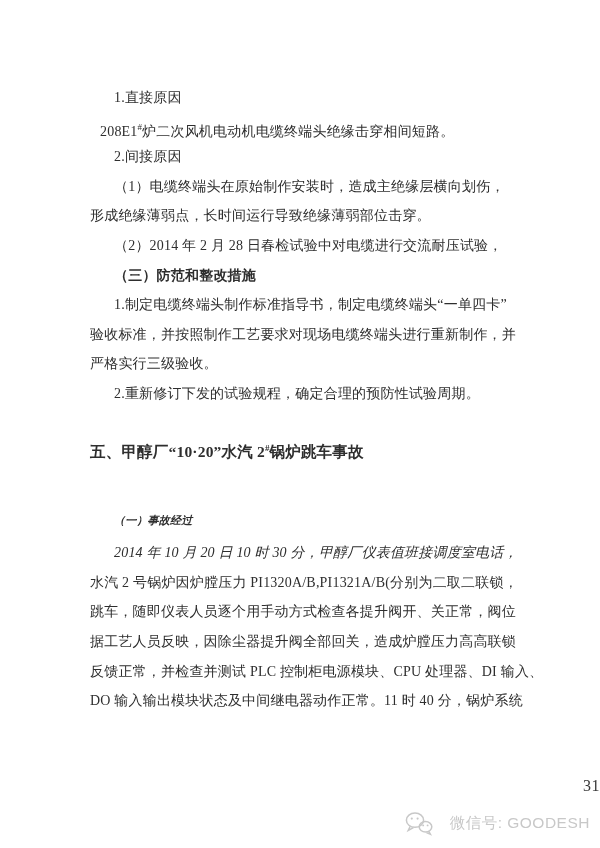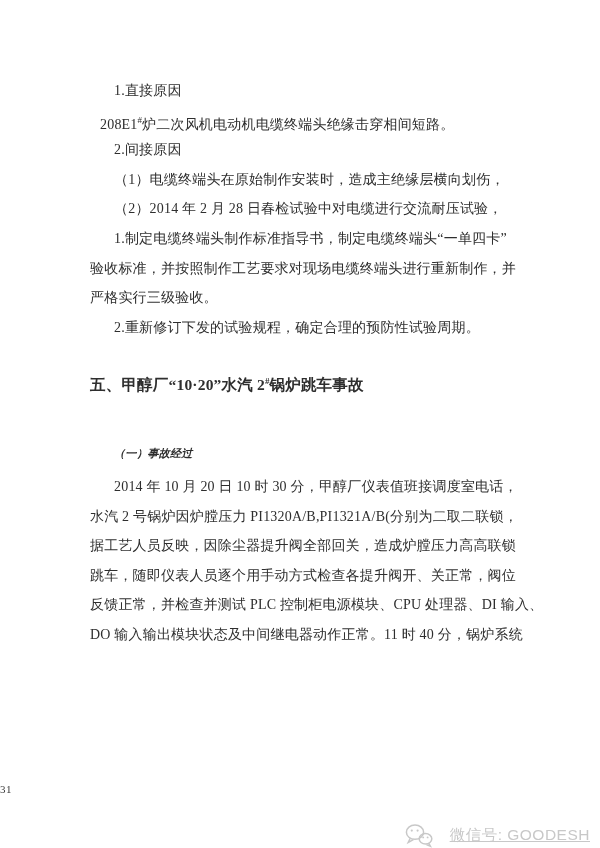--- a/index.html
+++ b/index.html
@@ -11,20 +11,21 @@
     position: relative;
     width: 600px;
     height: 848px;
     background: #ffffff;
     overflow: hidden;
     font-family: "Liberation Serif", "DejaVu Serif", serif;
     color: #2e2e2e;
   }
   .content {
     padding: 76px 88px 0 90px;
+    margin-top: 7px;
   }
   .line {
     font-size: 14px;
     line-height: 29.6px;
     height: 29.6px;
     white-space: nowrap;
     letter-spacing: 0.2px;
   }
   .ind2 { padding-left: 24px; }
   .ind1 { padding-left: 10px; }
@@ -35,79 +36,80 @@
     font-weight: bold;
     height: 30px;
     line-height: 30px;
   }
   .subsection-heading {
     margin-top: 43px;
     font-weight: bold;
     font-size: 11px;
     font-style: italic;
   }
-  .para-gap { margin-top: 3px; }
+  .para-gap { margin-top: 3px; font-style: italic; }
   sup.hash {
     font-size: 9px;
     vertical-align: super;
     letter-spacing: 0;
   }
   .page-number {
     position: absolute;
     left: 0;
     right: 0;
     bottom: 53px;
-    text-align: left;
-    font-size: 11px;
+    text-align: right;
+    font-size: 16px;
     color: #3a3a3a;
     letter-spacing: 0.5px;
   }
   .watermark {
     position: absolute;
     right: 10px;
-    bottom: 0;
+    bottom: 12px;
     display: flex;
     align-items: center;
     gap: 16px;
     color: #c8c8c8;
     font-family: "Liberation Sans", "DejaVu Sans", sans-serif;
     font-size: 15.5px;
     letter-spacing: 0.5px;
-    text-decoration: underline;
   }
   .watermark svg { display: block; }
 </style>
 </head>
 <body>
 
 <div class="page">
   <div class="content">
 
     <div class="line ind2">1.直接原因</div>
 
     <div class="line ind1"><span>208E1</span><sup class="hash">#</sup><span>炉二次风机电动机电缆终端头绝缘击穿相间短路。</span></div>
 
     <div class="line ind2">2.间接原因</div>
     <div class="line ind2">（1）电缆终端头在原始制作安装时，造成主绝缘层横向划伤，</div>
+    <div class="line">形成绝缘薄弱点，长时间运行导致绝缘薄弱部位击穿。</div>
     <div class="line ind2">（2）2014 年 2 月 28 日春检试验中对电缆进行交流耐压试验，</div>
 
+    <div class="line ind2 bold">（三）防范和整改措施</div>
 
     <div class="line ind2">1.制定电缆终端头制作标准指导书，制定电缆终端头“一单四卡”</div>
     <div class="line">验收标准，并按照制作工艺要求对现场电缆终端头进行重新制作，并</div>
     <div class="line">严格实行三级验收。</div>
     <div class="line ind2">2.重新修订下发的试验规程，确定合理的预防性试验周期。</div>
 
     <div class="line section-heading"><span>五、甲醇厂“10·20”水汽 2</span><sup class="hash">#</sup><span>锅炉跳车事故</span></div>
 
     <div class="line ind2 subsection-heading">（一）事故经过</div>
 
     <div class="line ind2 para-gap">2014 年 10 月 20 日 10 时 30 分，甲醇厂仪表值班接调度室电话，</div>
     <div class="line">水汽 2 号锅炉因炉膛压力 PI1320A/B,PI1321A/B(分别为二取二联锁，</div>
+    <div class="line">跳车，随即仪表人员逐个用手动方式检查各提升阀开、关正常，阀位</div>
     <div class="line">据工艺人员反映，因除尘器提升阀全部回关，造成炉膛压力高高联锁</div>
-    <div class="line">跳车，随即仪表人员逐个用手动方式检查各提升阀开、关正常，阀位</div>
     <div class="line">反馈正常，并检查并测试 PLC 控制柜电源模块、CPU 处理器、DI 输入、</div>
     <div class="line">DO 输入输出模块状态及中间继电器动作正常。11 时 40 分，锅炉系统</div>
 
   </div>
 
   <div class="page-number">31</div>
 
   <div class="watermark">
     <span>
       <svg width="30" height="25" viewBox="0 0 30 25">

